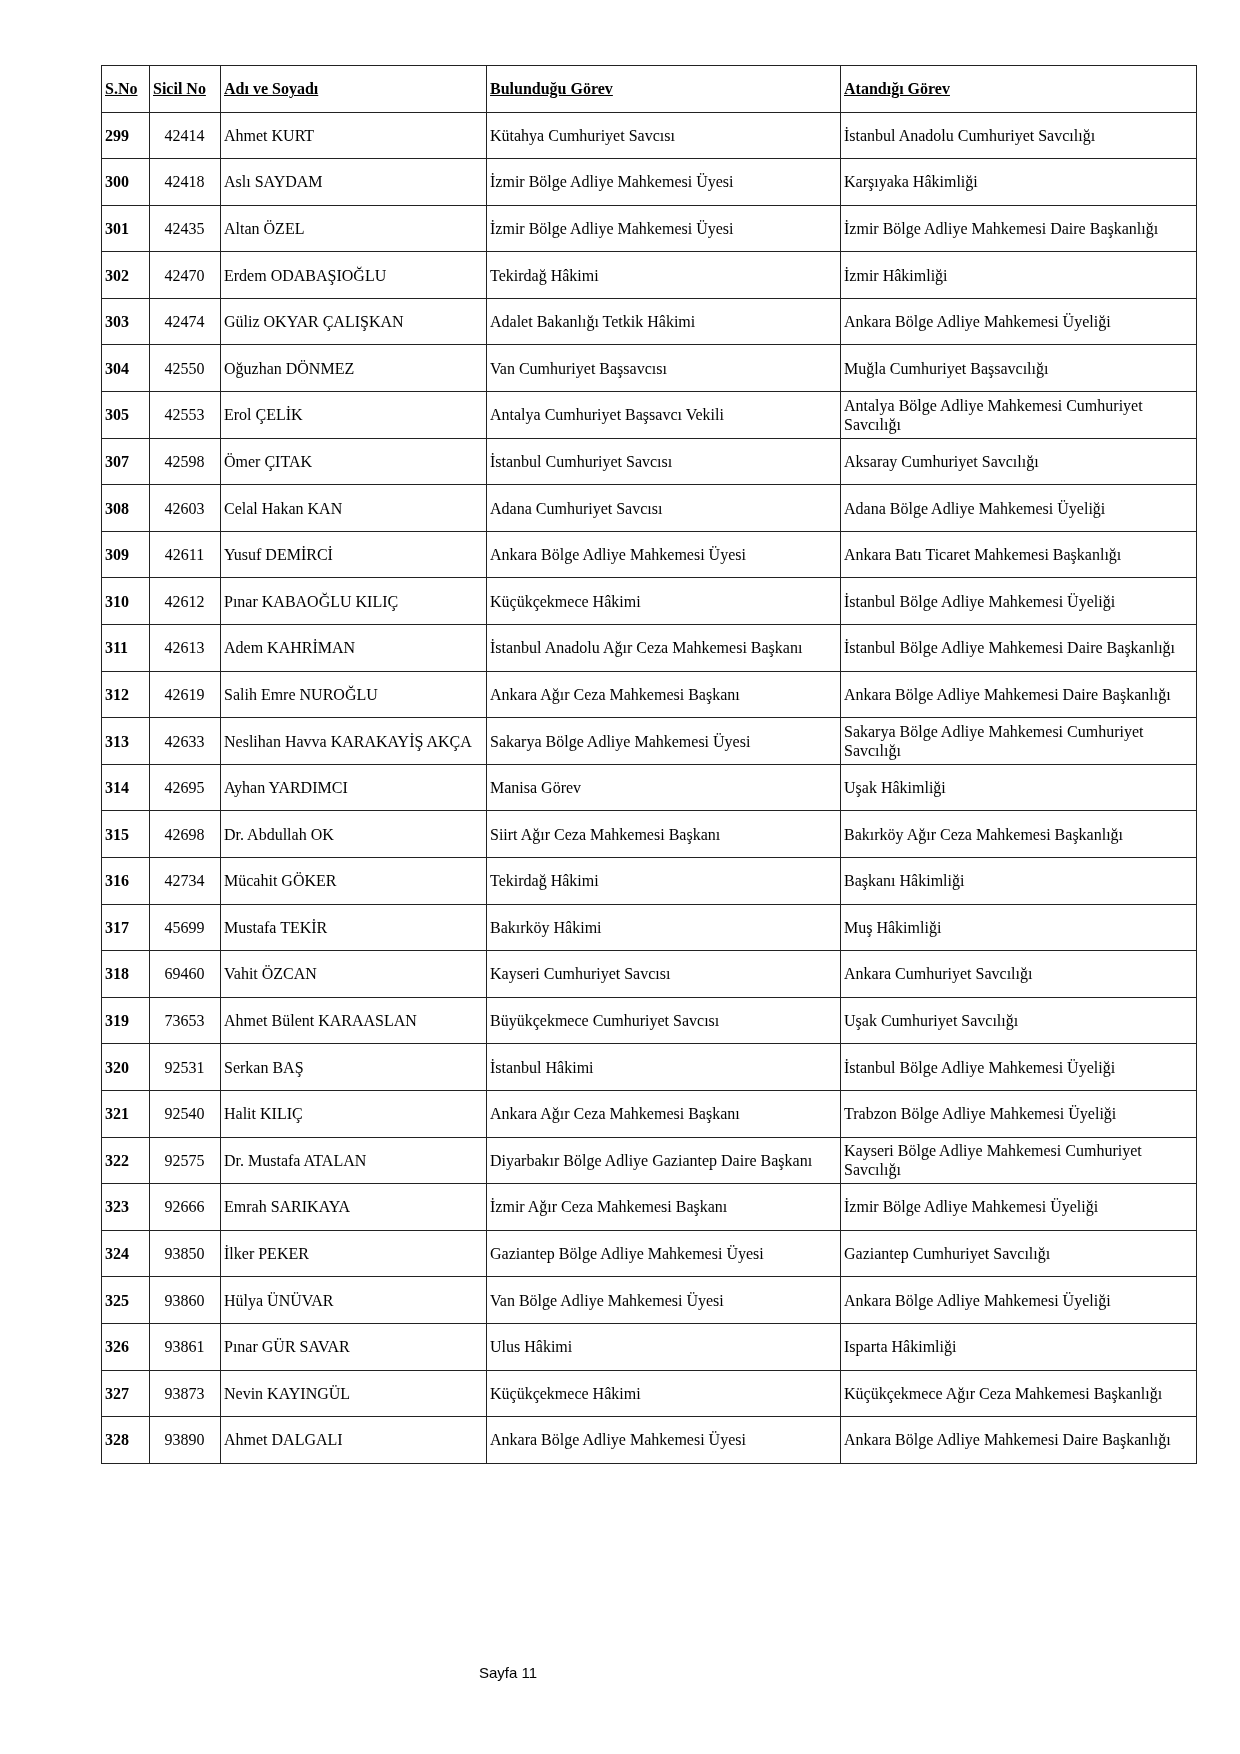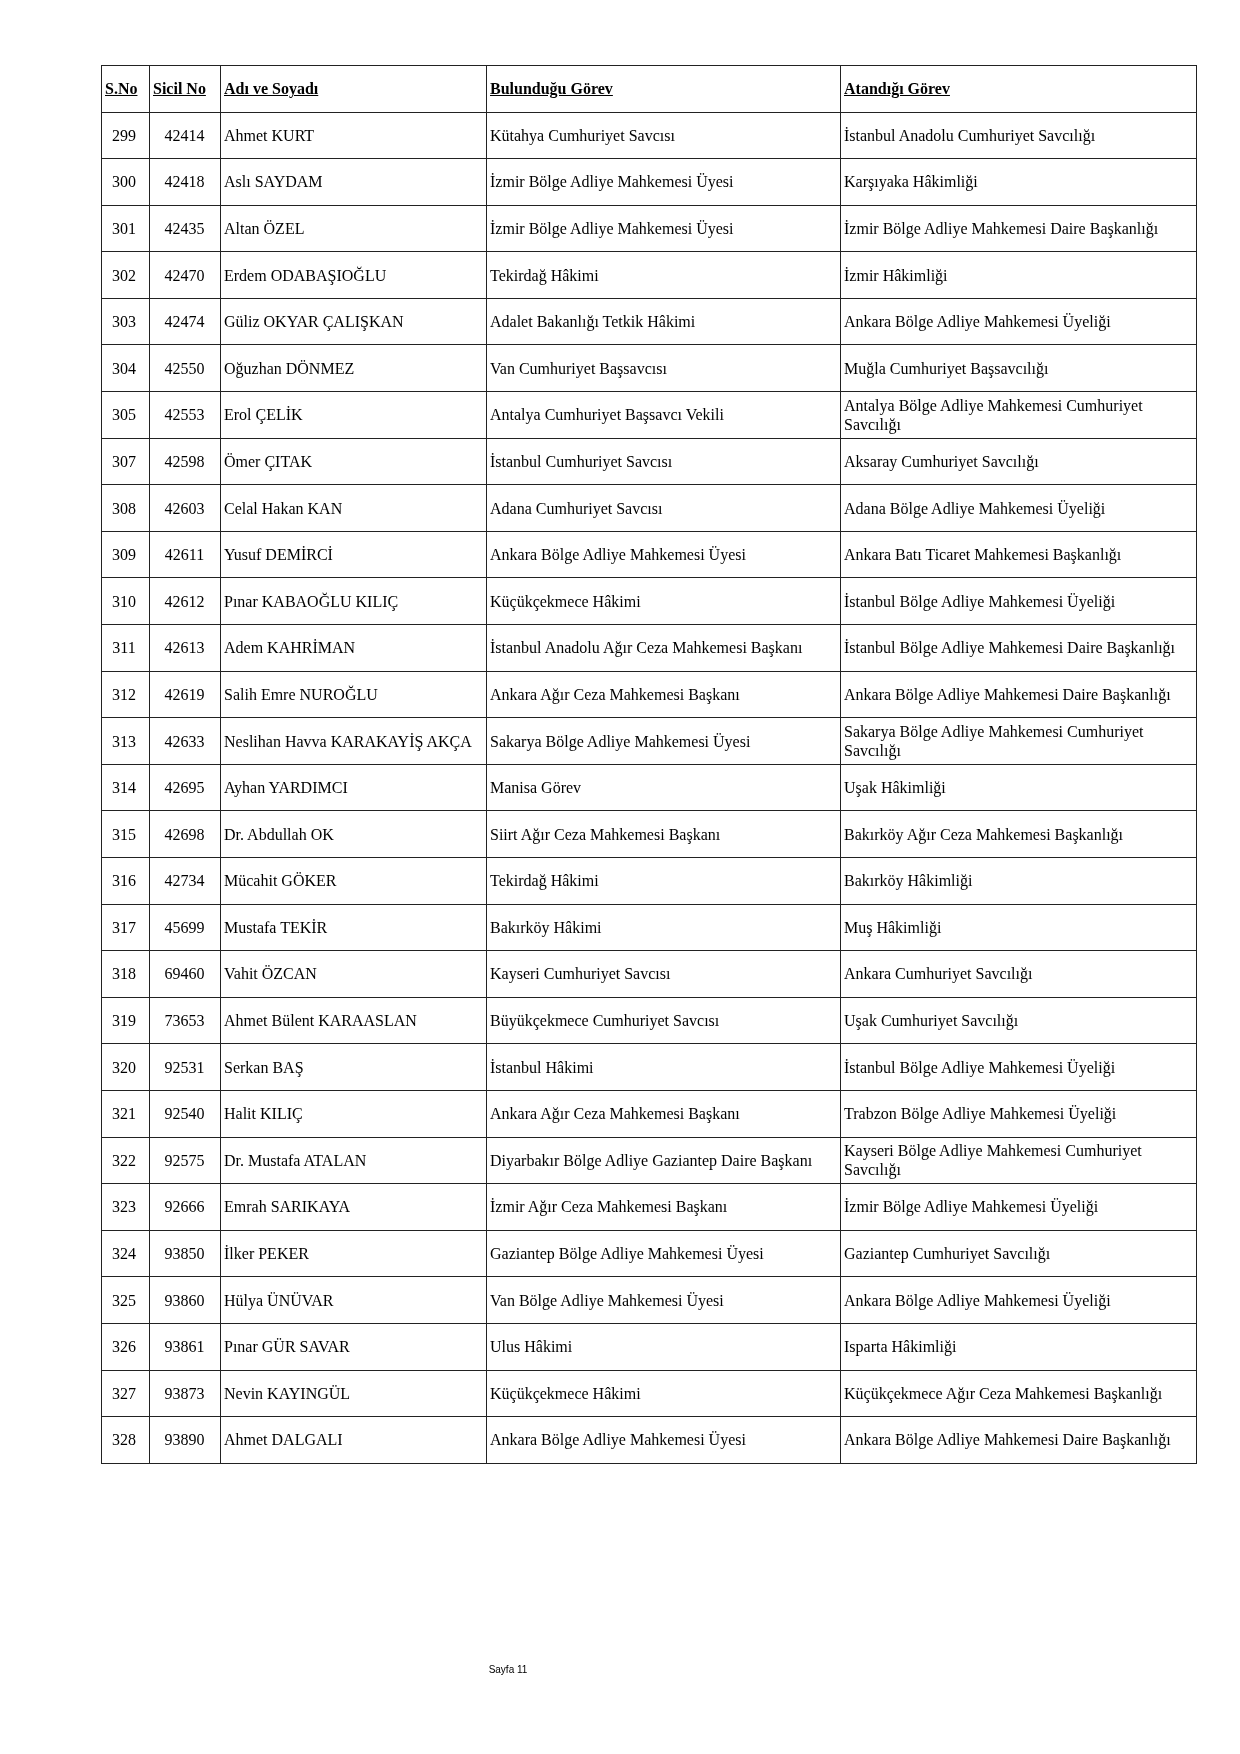--- a/index.html
+++ b/index.html
@@ -3,24 +3,24 @@
 <meta charset="utf-8">
 <style>
   html, body { margin: 0; padding: 0; background: #ffffff; }
   body { width: 1240px; height: 1754px; position: relative; overflow: hidden;
          font-family: "Liberation Serif", "DejaVu Serif", serif; color: #000; }
   #tbl { position: absolute; left: 101px; top: 65px; width: 1095px;
          border-collapse: collapse; table-layout: fixed; }
   #tbl td, #tbl th { border: 1.5px solid #222; font-size: 16px; line-height: 19px;
          padding: 0 3px; vertical-align: middle; height: 45.6px; overflow: hidden; }
   #tbl th { font-weight: bold; text-align: left; text-decoration: underline; height: 45.5px; }
-  #tbl td.sno { text-align: center; padding-right: 6px; }
+  #tbl td.sno { text-align: left; padding-right: 6px; font-weight: bold; }
   #tbl td.sicil { text-align: center; padding-left: 2px; }
   .footer { position: absolute; left: 0; width: 1016px; top: 1664px; text-align: center;
-            font-family: "Liberation Sans", "DejaVu Sans", sans-serif; font-size: 10px; }
+            font-family: "Liberation Sans", "DejaVu Sans", sans-serif; font-size: 15px; }
 </style>
 </head>
 <body>
 
 <table id="tbl">
   <colgroup>
     <col style="width:48px">
     <col style="width:71px">
     <col style="width:266px">
     <col style="width:354px">
@@ -146,21 +146,21 @@
         <td class="sicil">42698</td>
         <td>Dr. Abdullah OK</td>
         <td>Siirt Ağır Ceza Mahkemesi Başkanı</td>
         <td>Bakırköy Ağır Ceza Mahkemesi Başkanlığı</td>
       </tr>
       <tr>
         <td class="sno">316</td>
         <td class="sicil">42734</td>
         <td>Mücahit GÖKER</td>
         <td>Tekirdağ Hâkimi</td>
-        <td>Bakırköy Hâkimliği</td>
+        <td>Başkanı Hâkimliği</td>
       </tr>
       <tr>
         <td class="sno">317</td>
         <td class="sicil">45699</td>
         <td>Mustafa TEKİR</td>
         <td>Bakırköy Hâkimi</td>
         <td>Muş Hâkimliği</td>
       </tr>
       <tr>
         <td class="sno">318</td>

